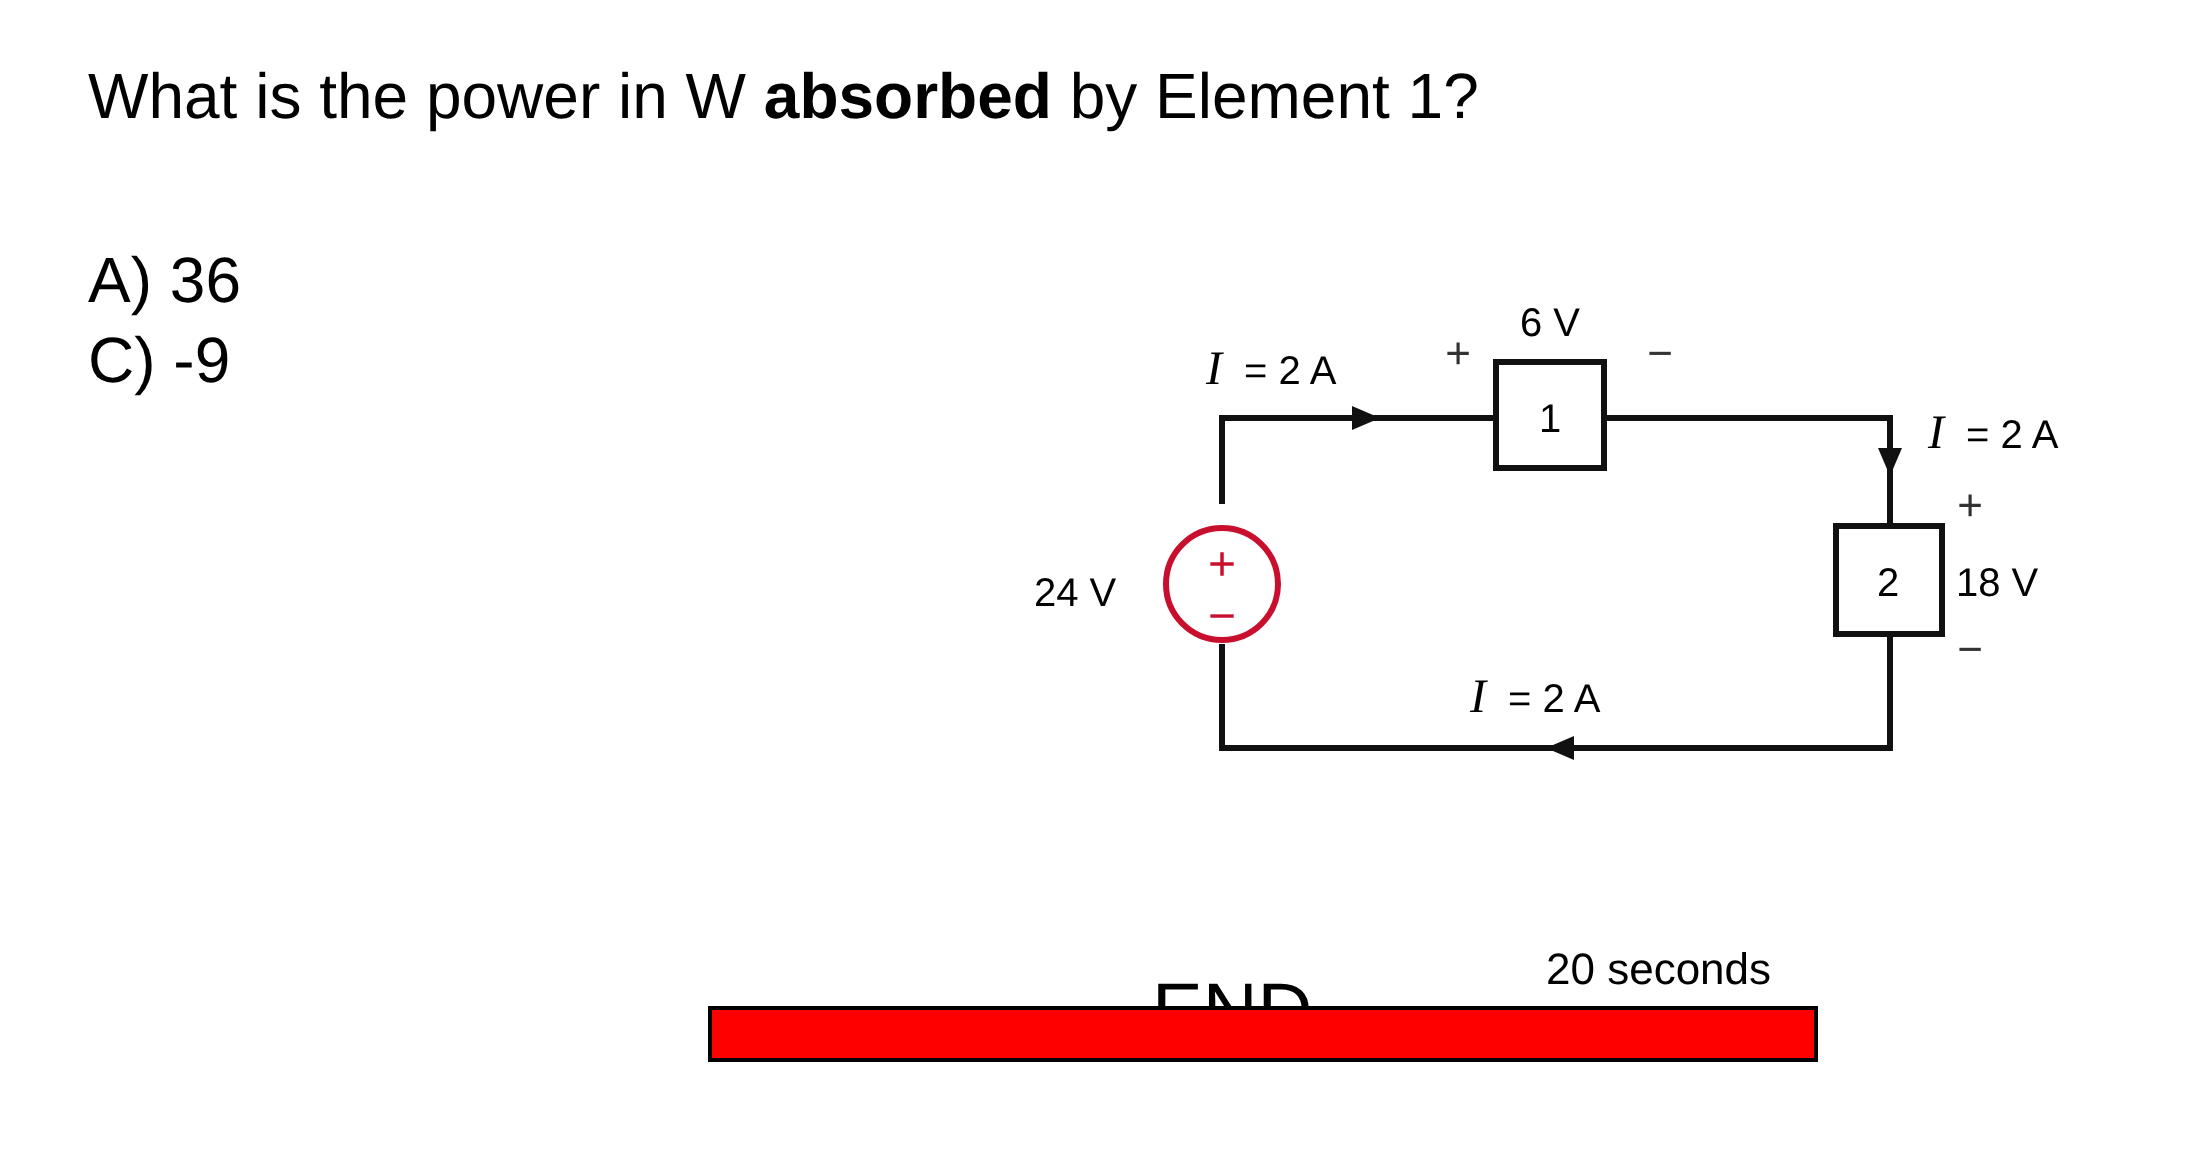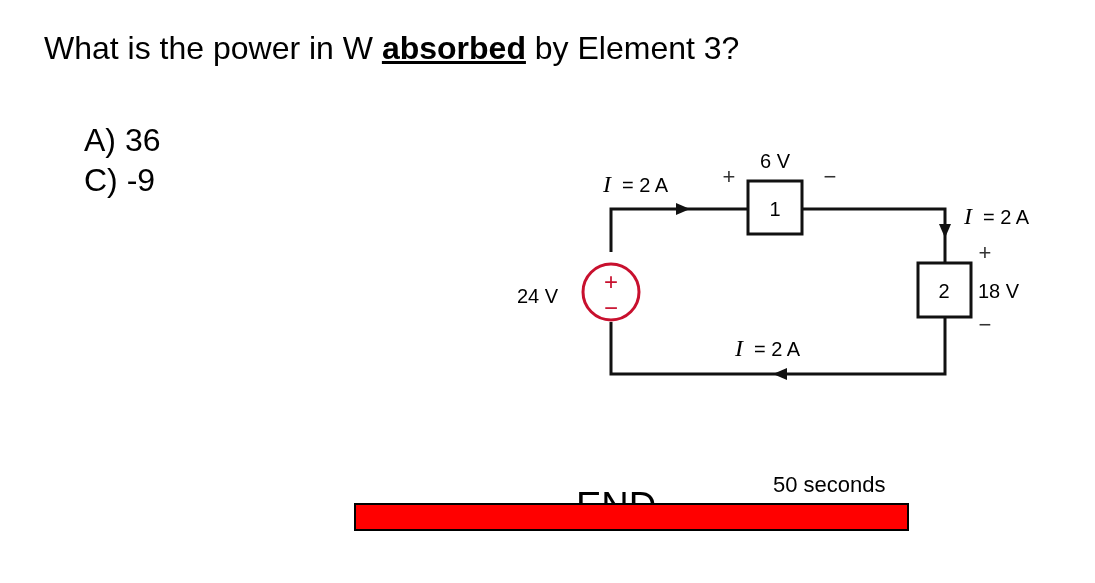--- a/index.html
+++ b/index.html
@@ -1,31 +1,31 @@
 <!DOCTYPE html>
 <html><head>
 <meta charset="utf-8">
 <style>
   html, body { margin:0; padding:0; background:#ffffff; }
   body { width:1095px; height:583px; position:relative; overflow:hidden; font-family:"Liberation Sans", sans-serif; color:#000; }
   .question { position:absolute; left:44px; top:30px; font-size:32px; white-space:nowrap; }
-  .question b { font-weight:bold;text-decoration:underline; }
+  .question b { font-weight:bold; }
   .choices { position:absolute; left:44px; top:120px; font-size:32px; line-height:40px; }
-  .choice { white-space:nowrap;margin-left:40px; }
+  .choice { white-space:nowrap; }
   svg.circuit { position:absolute; left:0; top:0; }
   .end-label { position:absolute; left:576px; top:452px; font-size:38px;margin-top:33px; }
   .timer-label { position:absolute; left:773px; top:472px; font-size:22px; }
   .timer-bar { position:absolute; left:354px; top:503px; width:551px; height:24px; border:2px solid #000; background:#fff; box-sizing:content-box; }
   .timer-fill { height:100%; background:#ff0000; }
   .ital { font-family:"Liberation Serif", serif; font-style:italic; }
 </style>
 </head>
 <body>
 
-<div class="question"><span>What is the power in W </span><b>absorbed</b><span> by Element 3?</span></div>
+<div class="question"><span>What is the power in W </span><b>absorbed</b><span> by Element 1?</span></div>
 
 <div class="choices">
   <div class="choice">A) 36</div>
   <div class="choice">C) -9</div>
 </div>
 
 <svg class="circuit" width="1095" height="583" font-family="Liberation Sans, sans-serif">
 
   <g stroke="#111" stroke-width="3" fill="none">
     <path d="M611 252 V209 H747"></path>
@@ -56,16 +56,16 @@
 
   <text class="ital" x="603" y="192" font-size="24" font-family="Liberation Serif, serif" font-style="italic">I</text>
   <text x="622" y="192" font-size="20">= 2 A</text>
   <text x="964" y="224" font-size="24" font-family="Liberation Serif, serif" font-style="italic">I</text>
   <text x="983" y="224" font-size="20">= 2 A</text>
   <text x="735" y="356" font-size="24" font-family="Liberation Serif, serif" font-style="italic">I</text>
   <text x="754" y="356" font-size="20">= 2 A</text>
 </svg>
 
 <div class="end-label">END</div>
-<div class="timer-label">50 seconds</div>
+<div class="timer-label">20 seconds</div>
 <div class="timer-bar">
   <div class="timer-fill" id="timer-fill" style="width: 100%; background: rgb(255, 0, 0);"></div>
 </div>
 
 </body></html>

